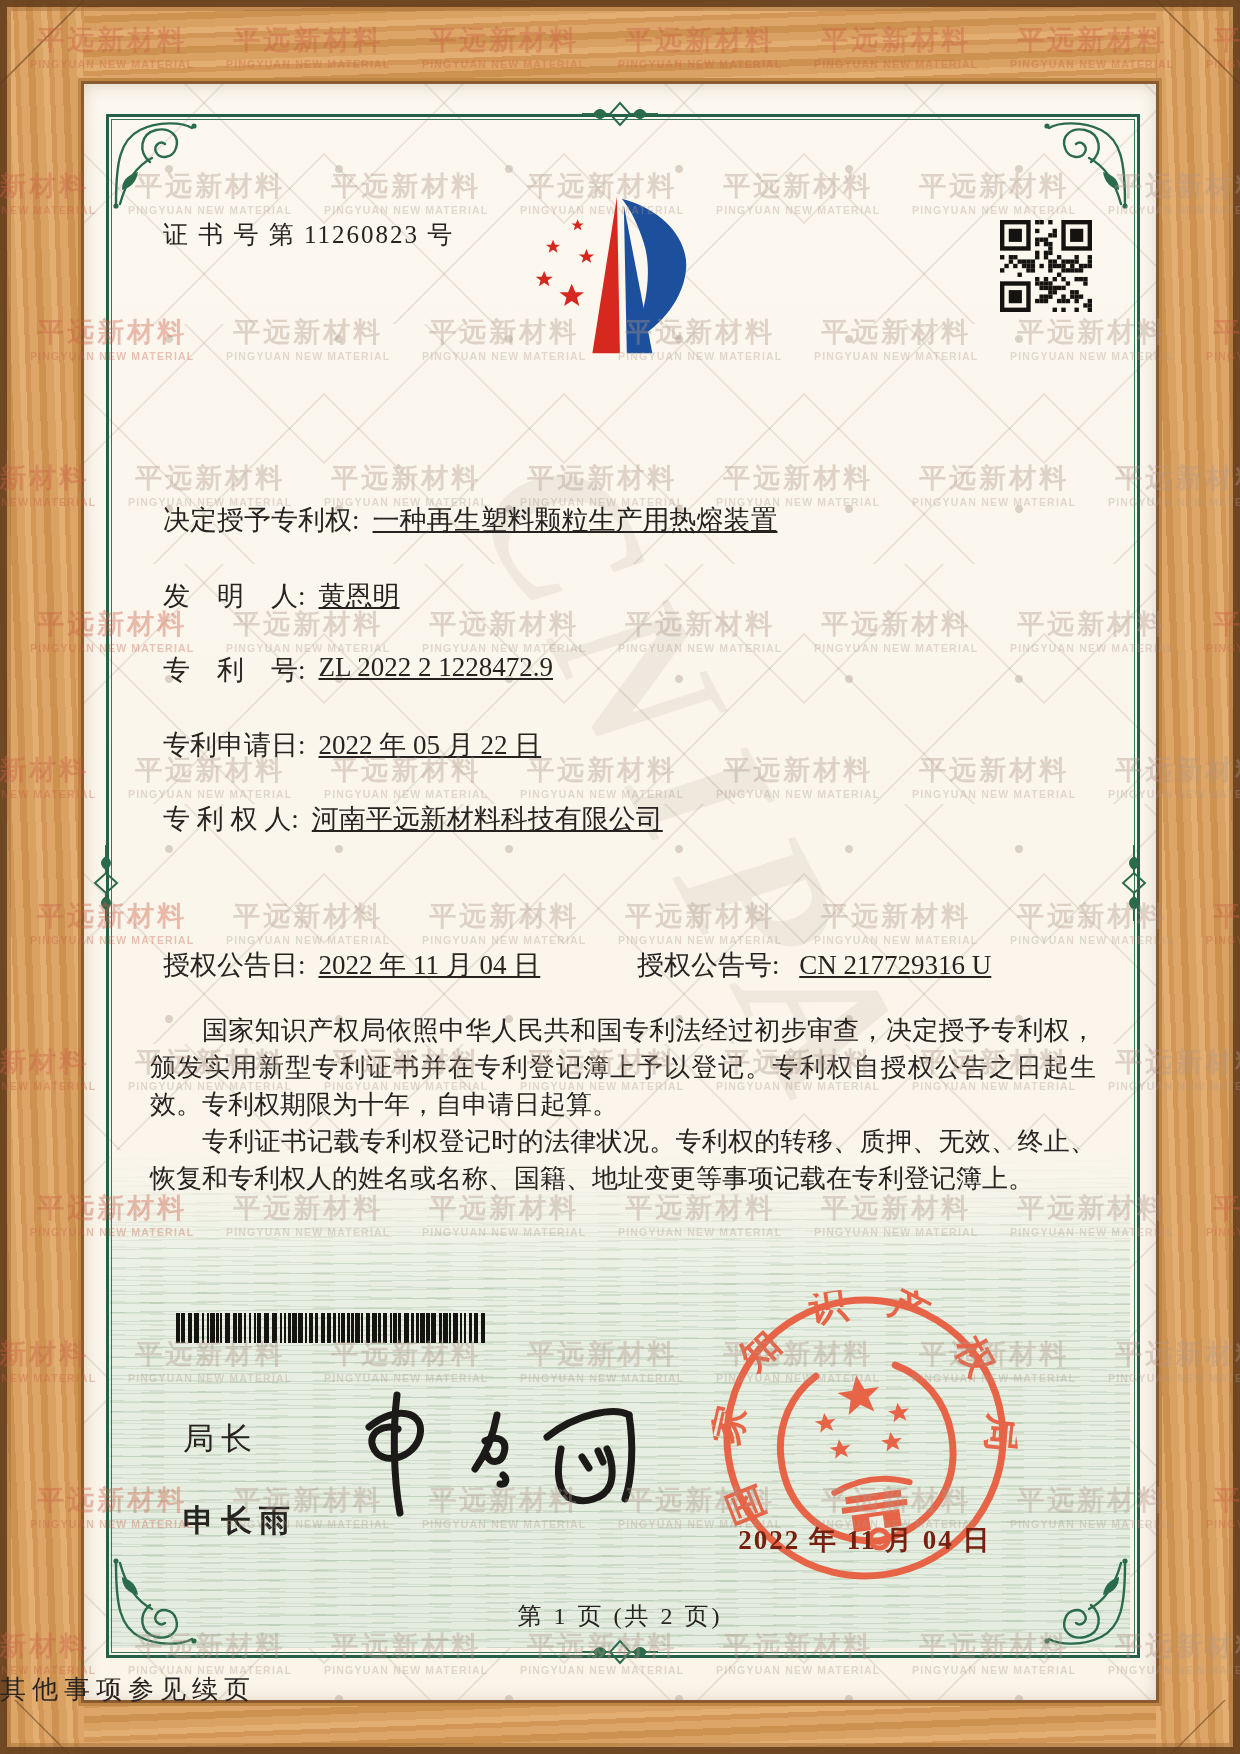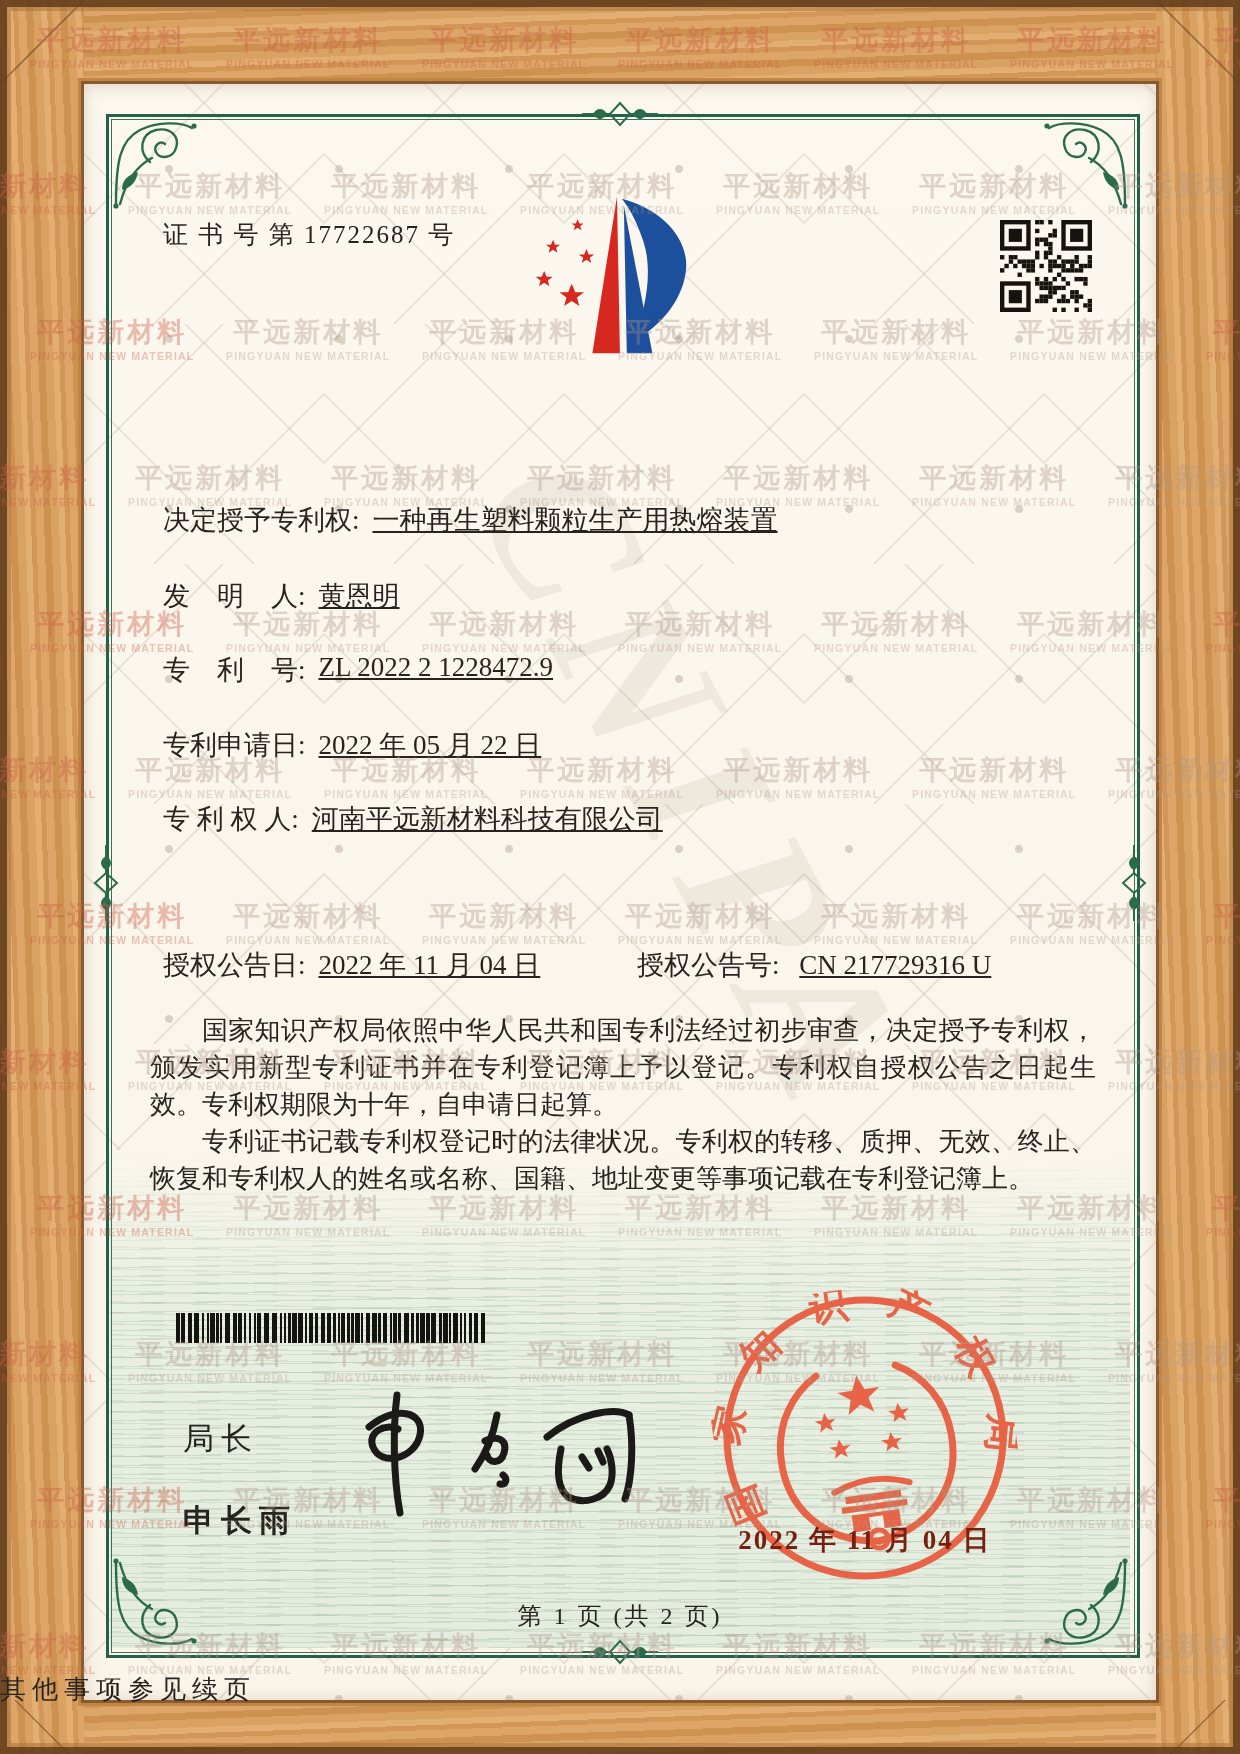--- a/index.html
+++ b/index.html
@@ -176,21 +176,21 @@
   <svg class="mid-orn" style="left:1086px;top:868px;transform:rotate(90deg)" viewBox="0 0 96 30">
     <g fill="none" stroke="#2a6b4b" stroke-width="2">
       <path d="M48,4 L58,15 48,26 38,15 Z"></path>
         <path d="M38,15 H10 M58,15 H86"></path>
       <path d="M22,15 q6,-8 12,0 q-6,8 -12,0Z" fill="#2a6b4b"></path>
         <path d="M62,15 q6,-8 12,0 q-6,8 -12,0Z" fill="#2a6b4b"></path>
     </g>
   </svg>
 
   <div class="content">
-    <div class="cert-no">证 书 号 第 17722687 号</div>
+    <div class="cert-no">证 书 号 第 11260823 号</div>
 
     <svg class="logo" width="190" height="180" viewBox="520 183 190 183">
       <defs>
         <path id="star" d="M0,-10 L2.94,-3.09 10,-3.09 4.28,1.18 6.18,8.09 0,4 -6.18,8.09 -4.28,1.18 -10,-3.09 -2.94,-3.09 Z"></path>
       </defs>
       <polygon points="617,197 592,356 620,356" fill="#d6281e"></polygon>
       <polygon points="624,206 627,356 653,356" fill="#1c4f9c"></polygon>
       <path d="M622,199 C667,211 691,243 687,273 C683,306 656,333 632,344 C648,311 653,270 644,243 C638,224 630,209 622,199 Z" fill="#1c4f9c"></path>
       <g fill="#d6281e">
         <use href="#star" transform="translate(577,226) scale(0.62)"></use>

